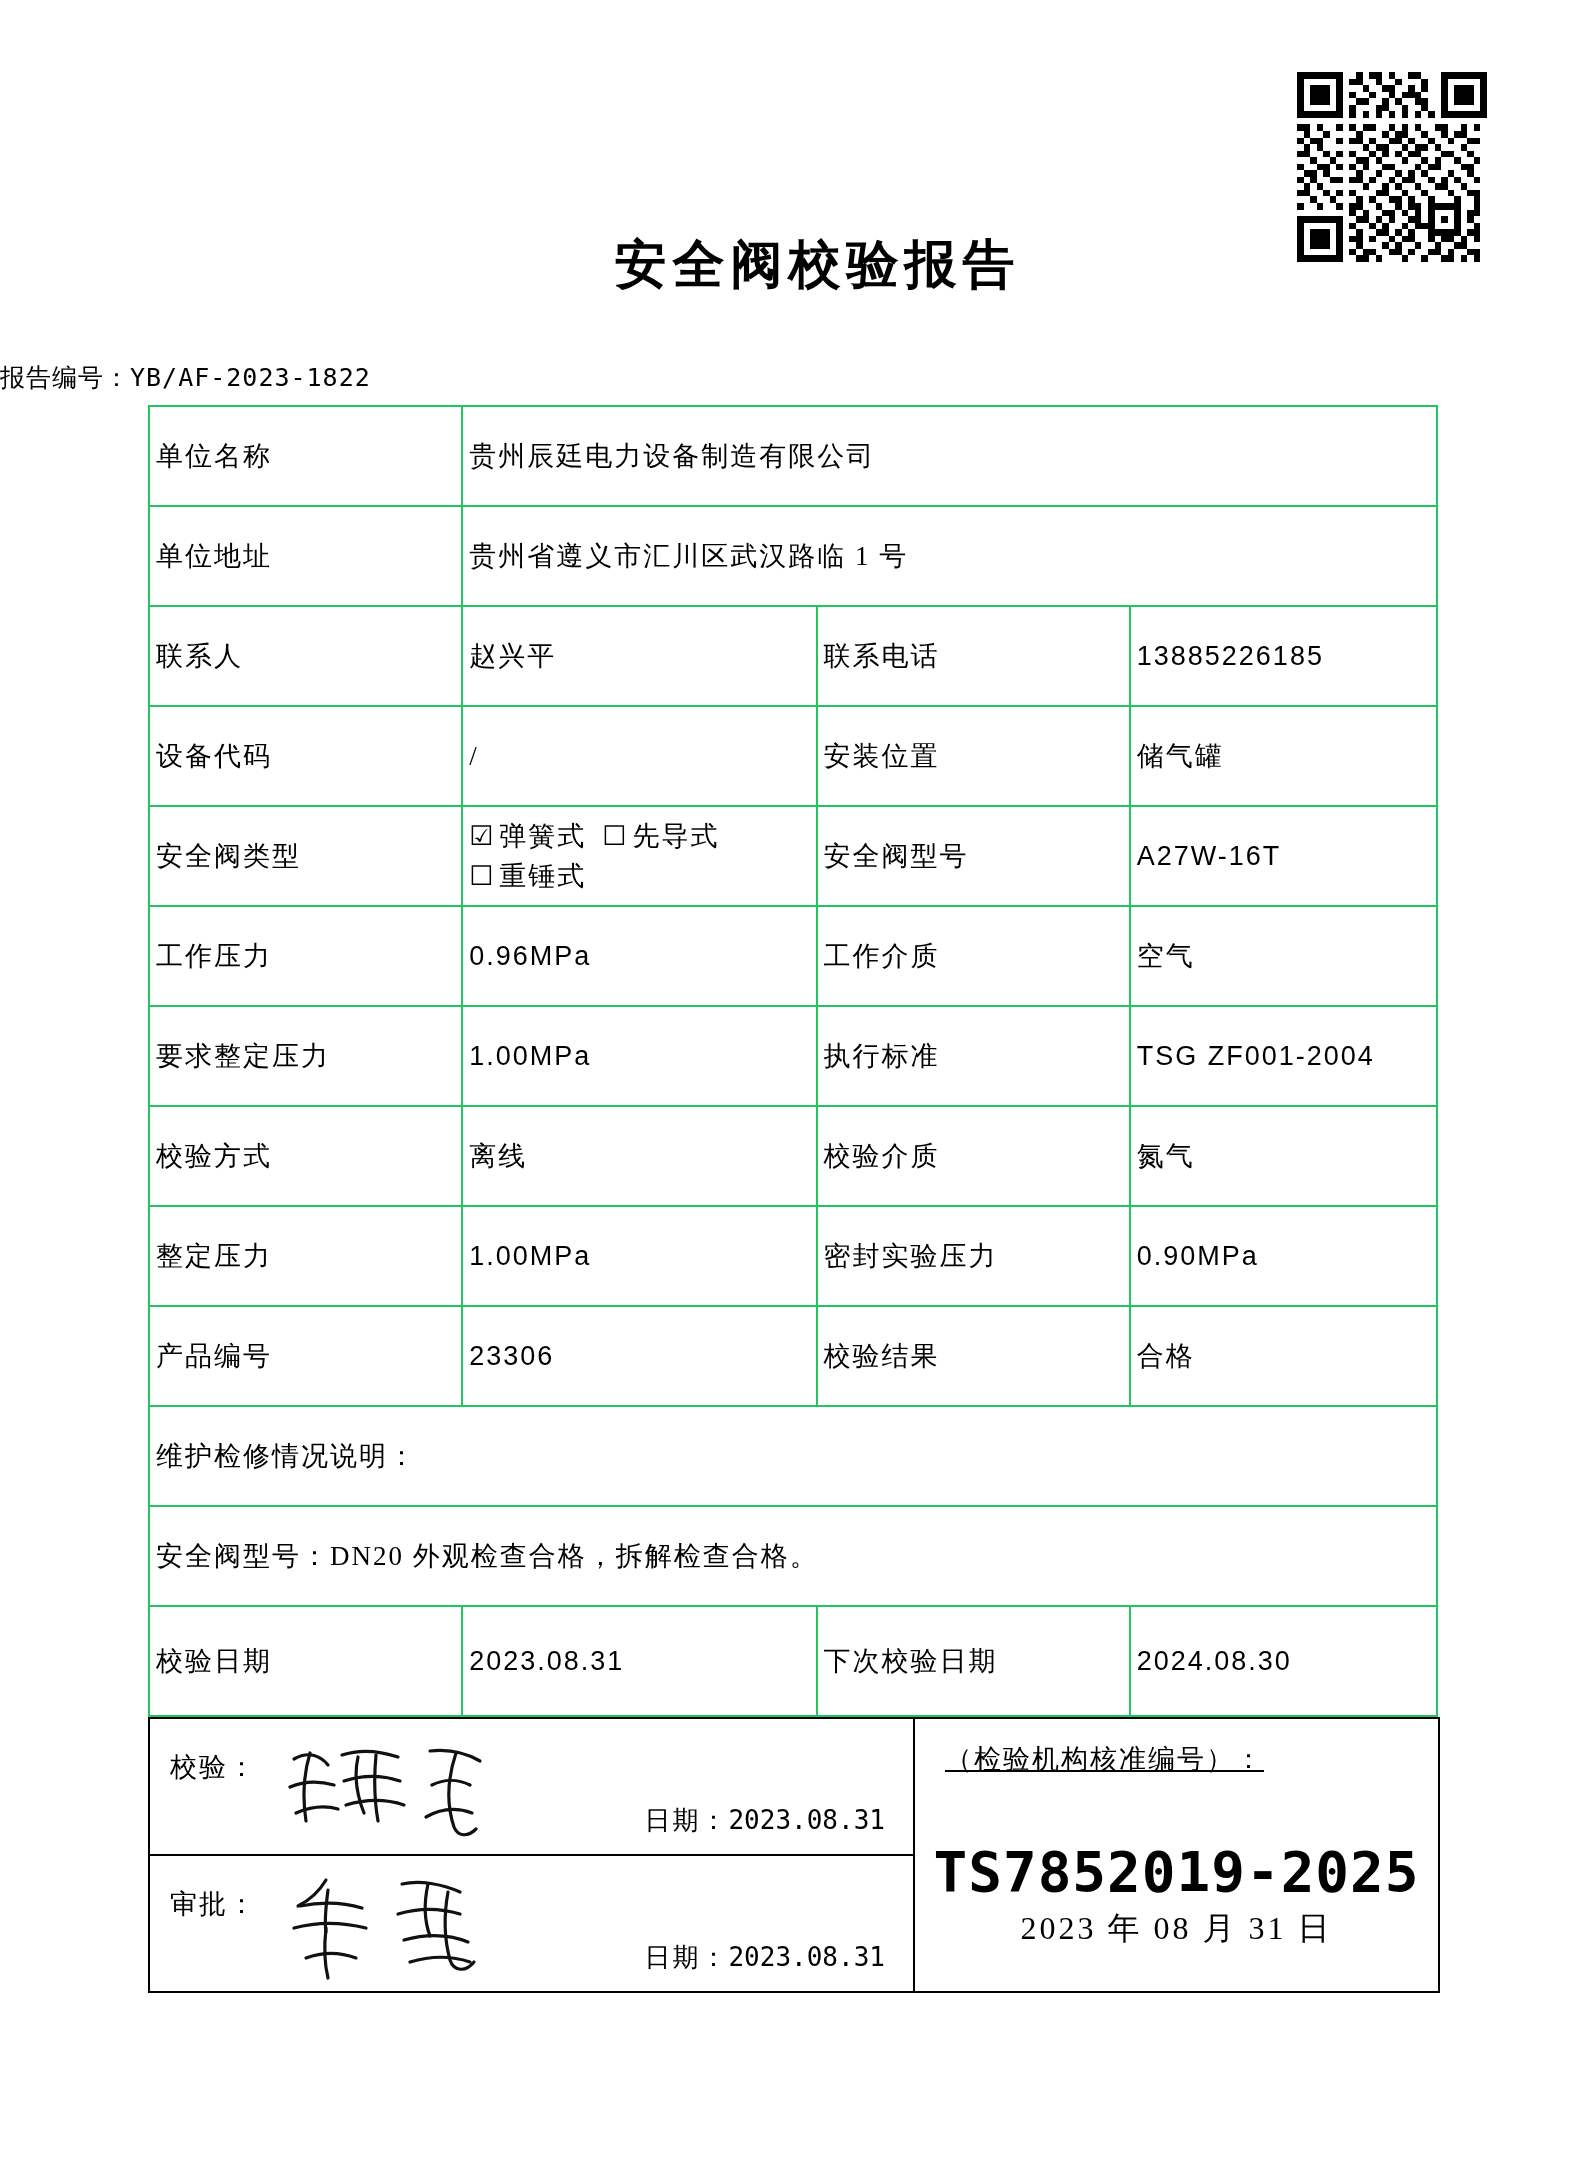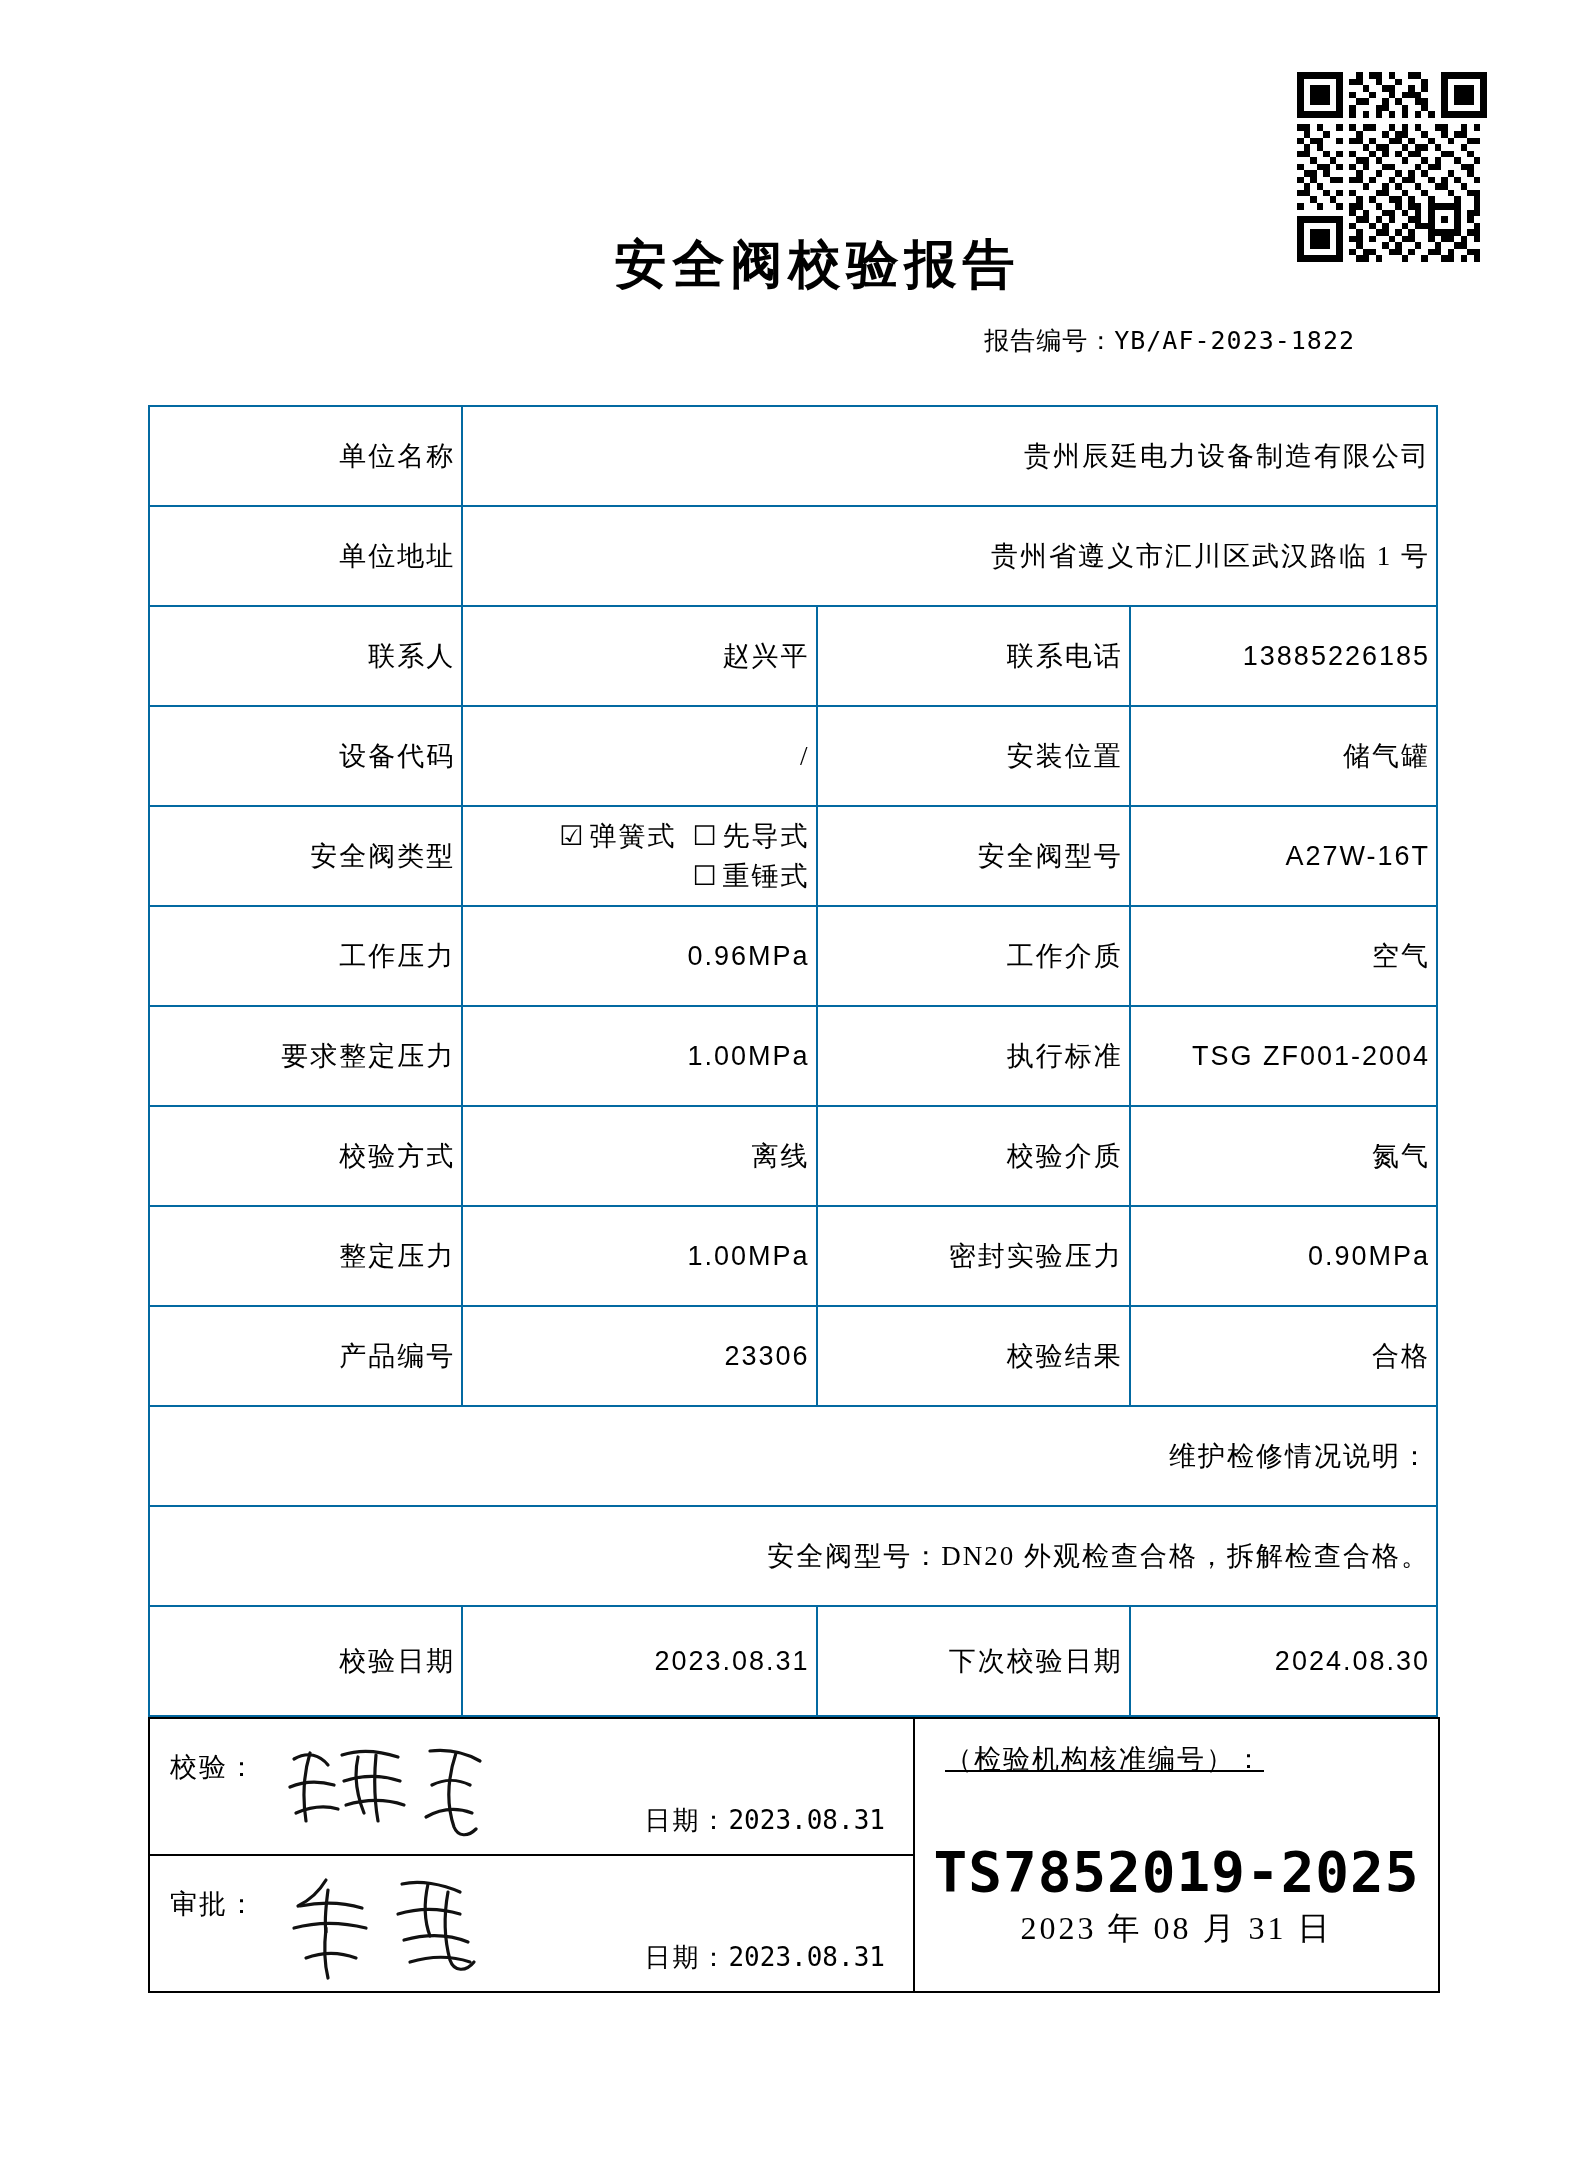--- a/index.html
+++ b/index.html
@@ -38,23 +38,23 @@
     text-align: center;
     font-size: 52px;
     font-weight: bold;
     letter-spacing: 6px;
     margin: 0;
     padding-top: 230px;
     font-family: "DejaVu Serif", "Liberation Serif", serif;
     padding-left: 48px;
   }
   .report-no {
-    text-align: right;
+    text-align: left;
     padding-right: 232px;
-    margin-top: 24px;
+    margin-top: 61px;
     font-size: 25px;
     letter-spacing: 1px;
     font-family: "DejaVu Sans Mono", monospace;
   }
   .report-no .lbl {
     font-family: "Liberation Serif", serif;
   }
 
   
   .tbl-wrap {
@@ -62,23 +62,23 @@
     left: 148px;
     top: 405px;
     width: 1290px;
   }
   table.main {
     border-collapse: collapse;
     width: 100%;
     table-layout: fixed;
   }
   table.main td {
-    border: 2px solid #0369a1;
+    border: 2px solid #22c55e;
     height: 90px;
-    text-align: right;
+    text-align: left;
     vertical-align: middle;
     font-size: 27px;
     letter-spacing: 2px;
     padding: 4px 6px;
   }
   td.lbl { letter-spacing: 6px; }
   td.val-mono {
     font-family: Liberation Sans, sans-serif;
     letter-spacing: 0px;
     font-size: 27px;

